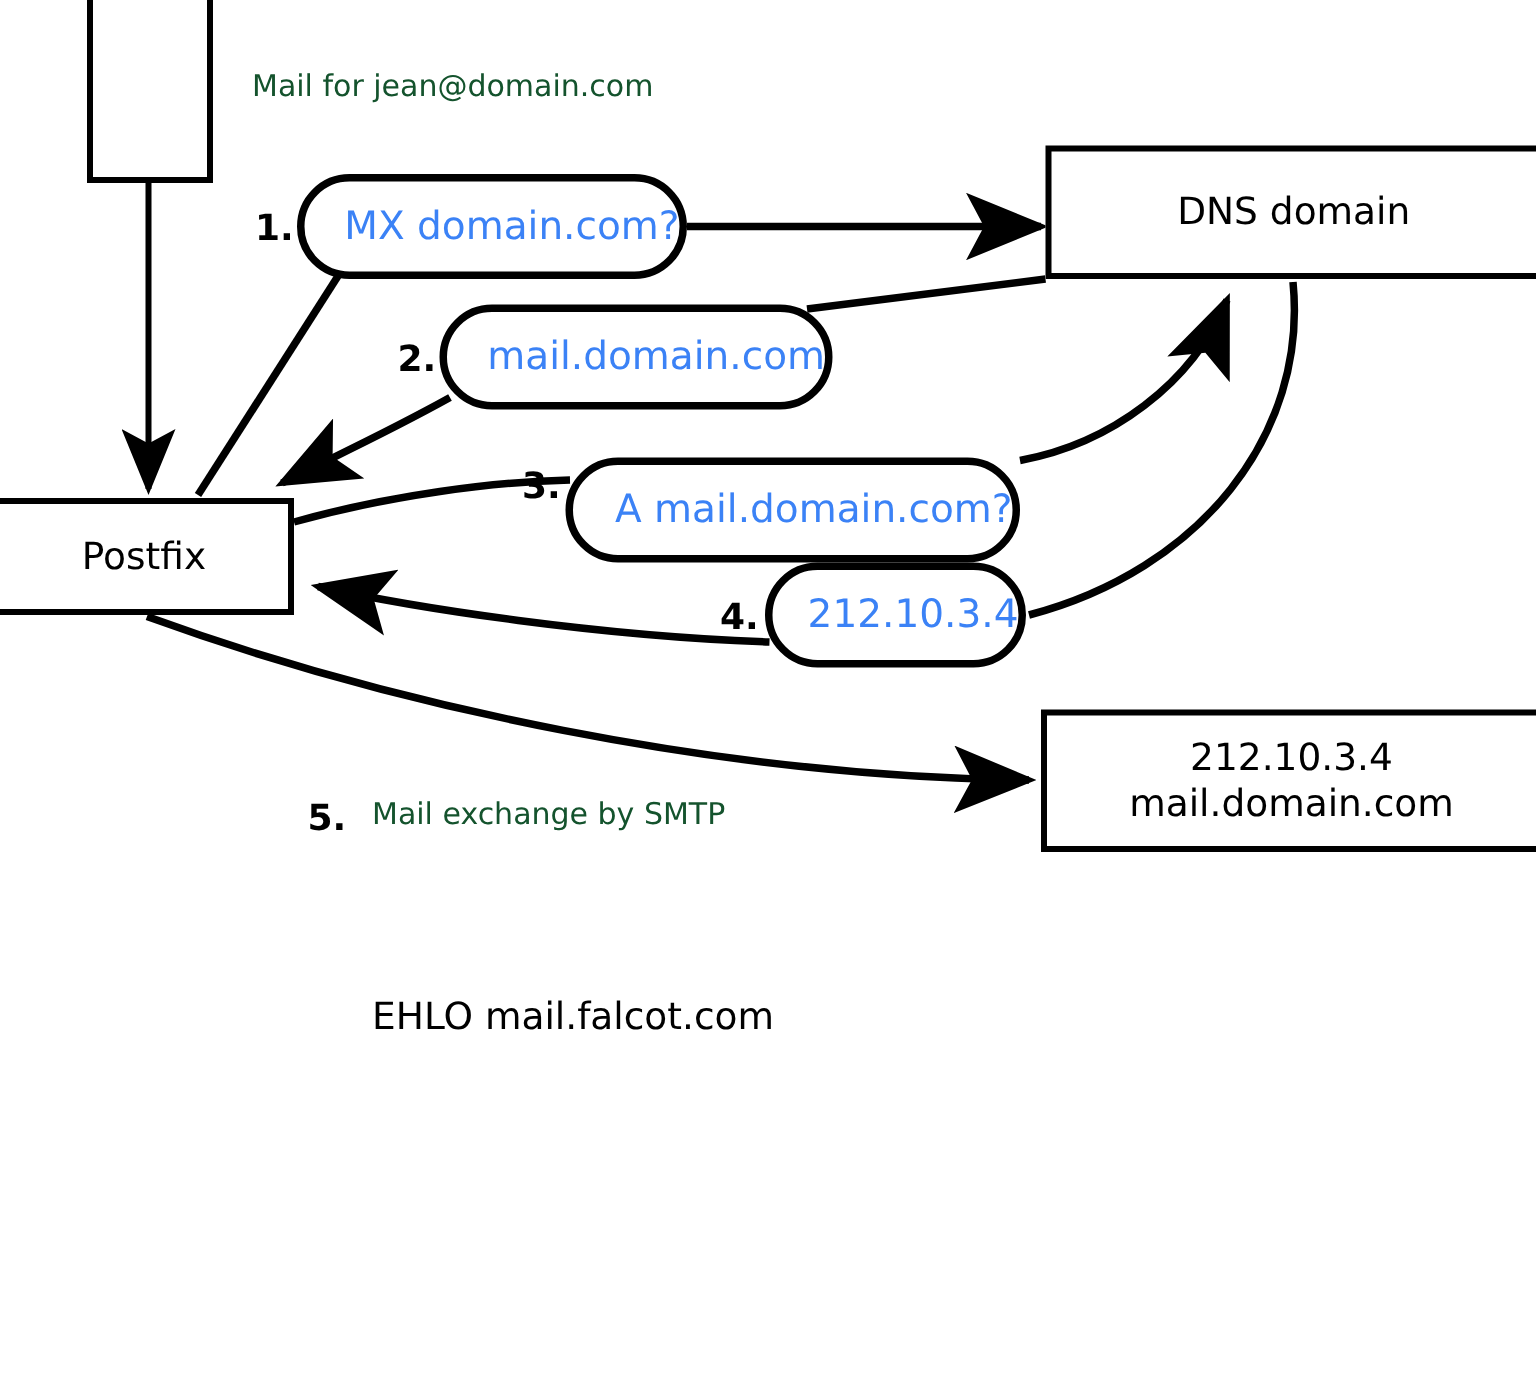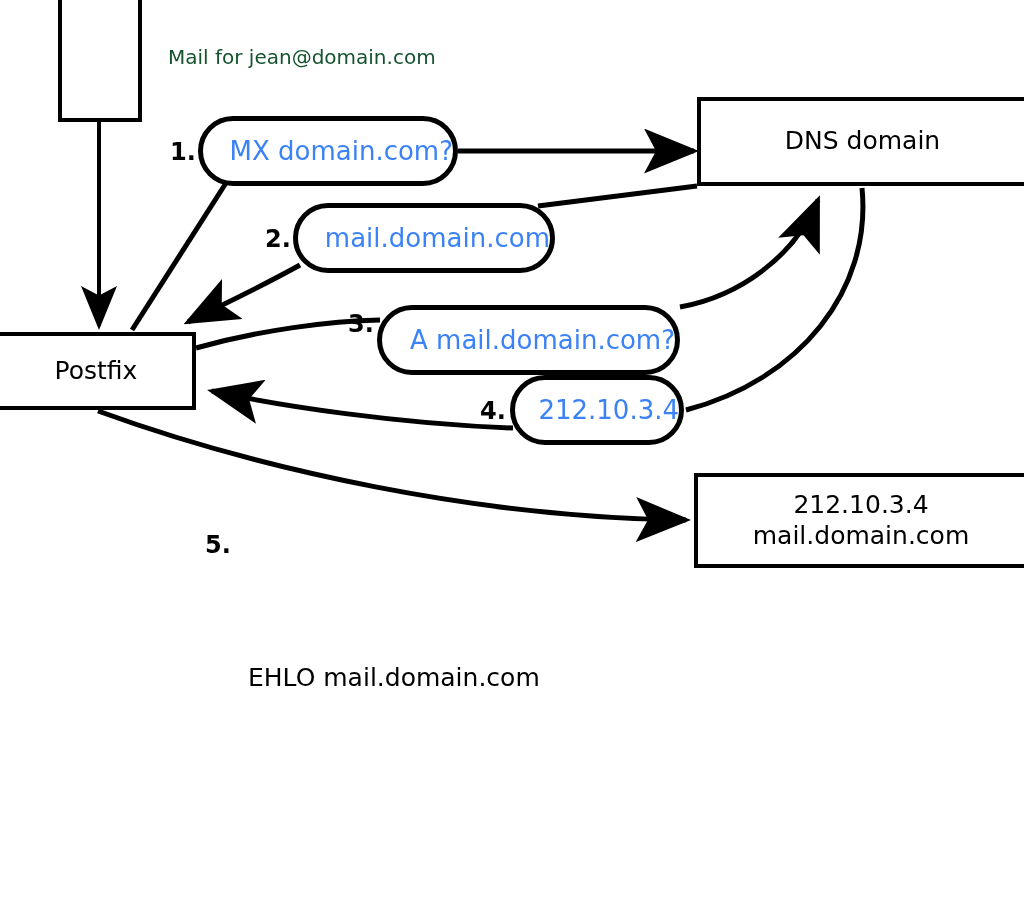--- a/index.html
+++ b/index.html
@@ -141,23 +141,24 @@
   <div class="bubble" style="left:377px; top:288px; width:303px; height:70px;margin-top:17px;">
     <span>A mail.domain.com?</span>
   </div>
 
   <div class="step-num" style="left:480px; top:397px;">4.</div>
   <div class="bubble" style="left:510px; top:375px; width:174px; height:70px;">
     <span>212.10.3.4</span>
   </div>
 
   <div class="step-num" style="left:205px; top:531px;">5.</div>
+  <div class="plain-label" style="left:248px; top:530px;">Mail exchange by SMTP</div>
 
   <div class="smtp-block" style="left:248px; top:597px;">
-    <span class="smtp-line">EHLO mail.domain.com</span>
+    <span class="smtp-line">EHLO mail.falcot.com</span>
     
     
     
     
     
     
     
   </div>
 
 </div>

